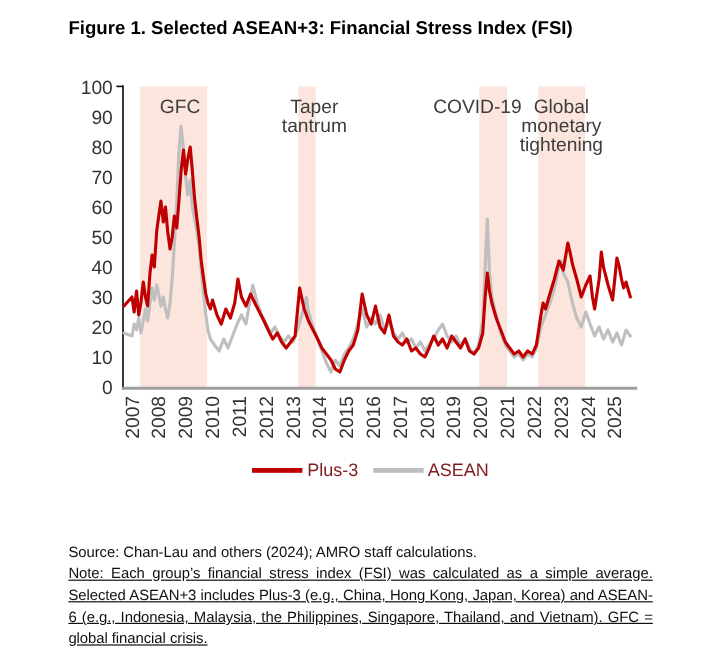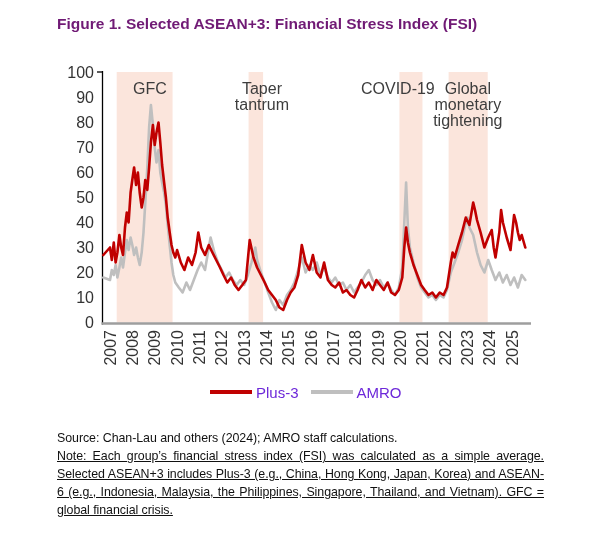--- a/index.html
+++ b/index.html
@@ -2,31 +2,31 @@
 <html><head>
 <meta charset="utf-8">
 <style>
   html,body{margin:0;padding:0;}
   body{
     width:600px;height:543px;position:relative;background:#ffffff;
     font-family:"Liberation Sans","DejaVu Sans",sans-serif;overflow:hidden;
   }
   .figure-title{
     position:absolute;left:57px;top:15px;width:520px;
-    font-size:15.5px;font-weight:bold;color:#701a75;letter-spacing:0px;
+    font-size:15.5px;font-weight:bold;color:#000000;letter-spacing:0px;
   }
   .chart-svg{position:absolute;left:0;top:0;}
   .legend{
     position:absolute;left:210px;top:384px;height:16px;
-    display:flex;align-items:center;font-size:15px;color:#6d28d9;
+    display:flex;align-items:center;font-size:15px;color:#7f1d1d;
   }
   .legend .swatch{width:42px;height:3.4px;display:inline-block;}
   .legend .lab{margin:0 12px 0 4px;}
   .notes{
-    position:absolute;left:57px;top:429px;width:487px;
+    position:absolute;left:57px;top:451px;width:487px;
     font-size:12.4px;line-height:18px;color:#111111;letter-spacing:-0.05px;
   }
   .notes .note-body{text-align:justify;text-decoration:underline;}
 </style>
 </head>
 <body>
 
 <div class="figure-title">Figure 1. Selected ASEAN+3: Financial Stress Index (FSI)</div>
 
 <svg class="chart-svg" id="chart" width="600" height="382" viewBox="0 0 600 382">
@@ -72,19 +72,19 @@
     <text x="150.0064999999992" y="94" text-anchor="middle" font-size="16" fill="#3d3d3d"><tspan x="150.0064999999992" y="94">GFC</tspan></text>
     <text x="261.979999999999" y="94" text-anchor="middle" font-size="16" fill="#3d3d3d"><tspan x="261.979999999999" y="94">Taper</tspan><tspan x="261.979999999999" y="110">tantrum</tspan></text>
     <text x="397.86800000000244" y="94" text-anchor="middle" font-size="16" fill="#3d3d3d"><tspan x="397.86800000000244" y="94">COVID-19</tspan></text>
     <text x="467.8234999999998" y="94" text-anchor="middle" font-size="16" fill="#3d3d3d"><tspan x="467.8234999999998" y="94">Global</tspan><tspan x="467.8234999999998" y="110">monetary</tspan><tspan x="467.8234999999998" y="126">tightening</tspan></text>
   </svg>
 
 <div class="legend">
   <span class="swatch" style="background: rgb(192, 0, 0);"></span>
   <span class="lab">Plus-3</span>
   <span class="swatch" style="background: rgb(191, 191, 191);"></span>
-  <span class="lab">AMRO</span>
+  <span class="lab">ASEAN</span>
 </div>
 
 <div class="notes">
   <div>Source: Chan-Lau and others (2024); AMRO staff calculations.</div>
   <div class="note-body">Note: Each group’s financial stress index (FSI) was calculated as a simple average. Selected ASEAN+3 includes Plus-3 (e.g., China, Hong Kong, Japan, Korea) and ASEAN-6 (e.g., Indonesia, Malaysia, the Philippines, Singapore, Thailand, and Vietnam). GFC = global financial crisis.</div>
 </div>
 
 </body></html>

